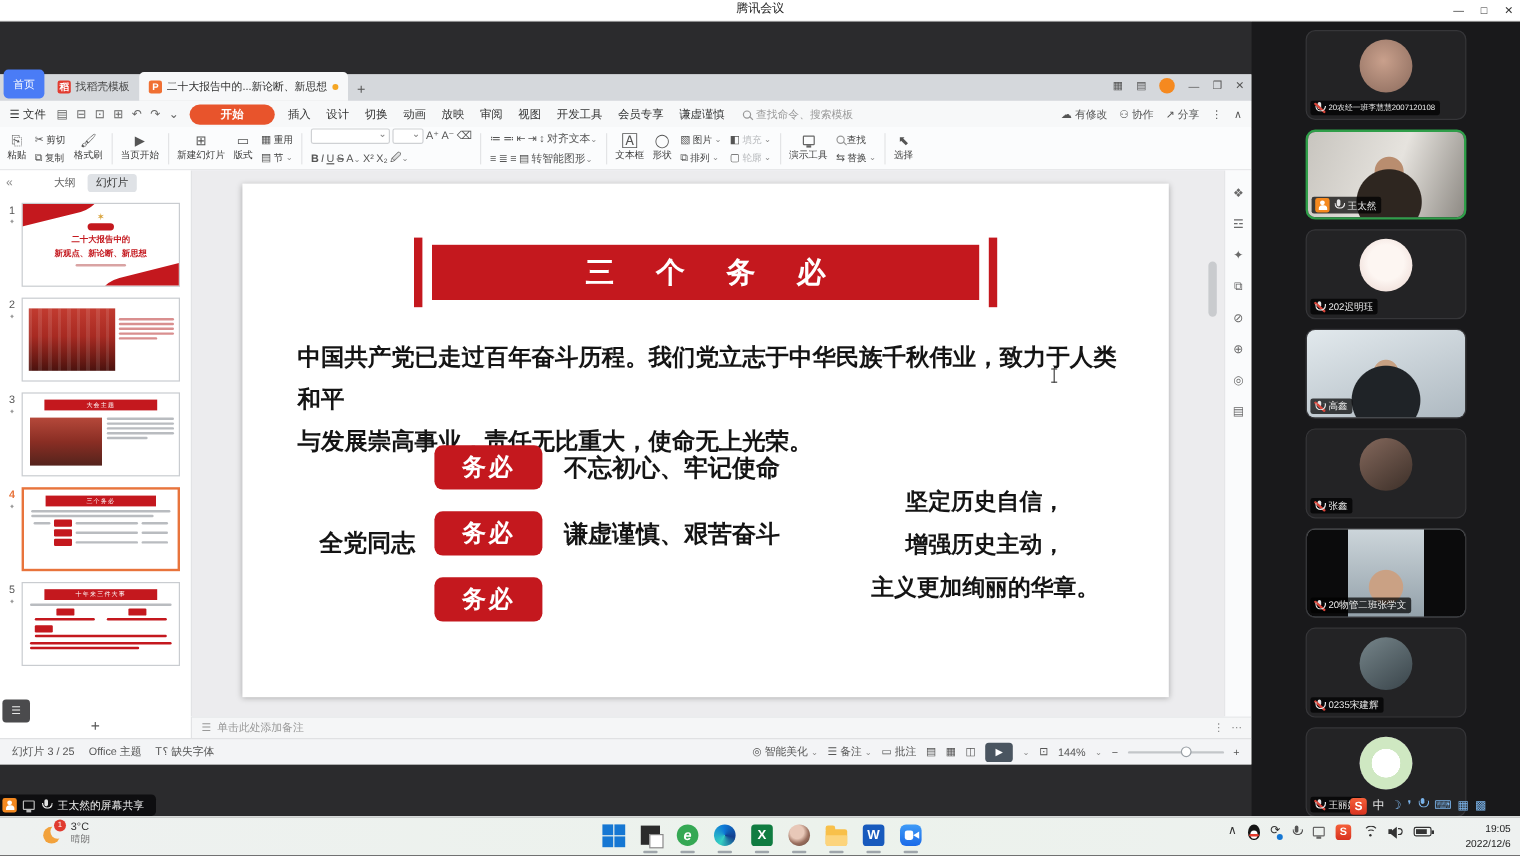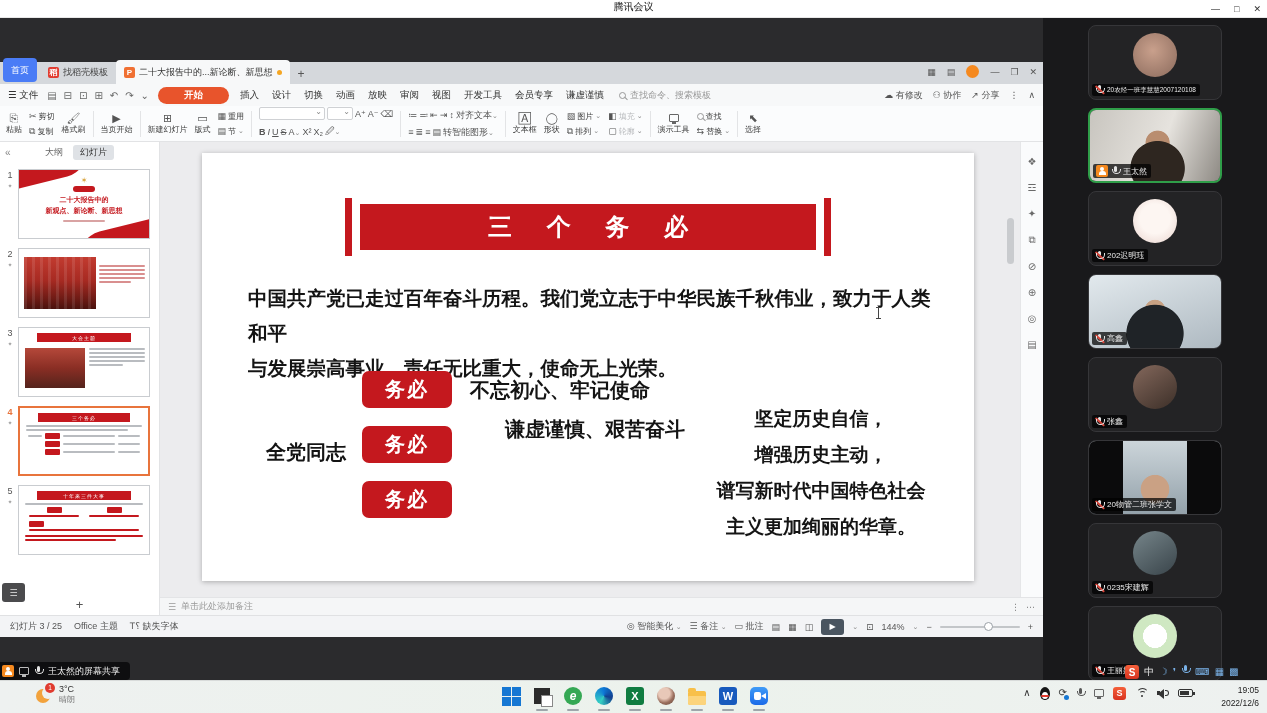--- a/index.html
+++ b/index.html
@@ -553,27 +553,26 @@
               <div>中国共产党已走过百年奋斗历程。我们党立志于中华民族千秋伟业，致力于人类和平</div>
               <div>与发展崇高事业，责任无比重大，使命无上光荣。</div>
             </div>
             <div class="ibeam"></div>
 
             <div class="slead">全党同志</div>
 
             <div class="spill" style="top:218px;">务必</div>
             <div class="sitem" style="top:224px;">不忘初心、牢记使命</div>
             <div class="spill" style="top:273px;">务必</div>
-            <div class="sitem" style="top:263px;margin-left:35px;">谦虚谨慎、艰苦奋斗</div>
+            <div class="sitem" style="top:279px;">谦虚谨慎、艰苦奋斗</div>
             <div class="spill" style="top:328px;">务必</div>
 
             <div class="srt">
               <div>坚定历史自信，</div>
               <div>增强历史主动，</div>
-              <div>谱写新时代中国特色社会</div>
               <div>主义更加绚丽的华章。</div>
             </div>
           </div>
           <div class="vscroll"></div>
         </div>
 
         <div class="rail">
           <span>❖</span>
           <span>☲</span>
           <span>✦</span>

